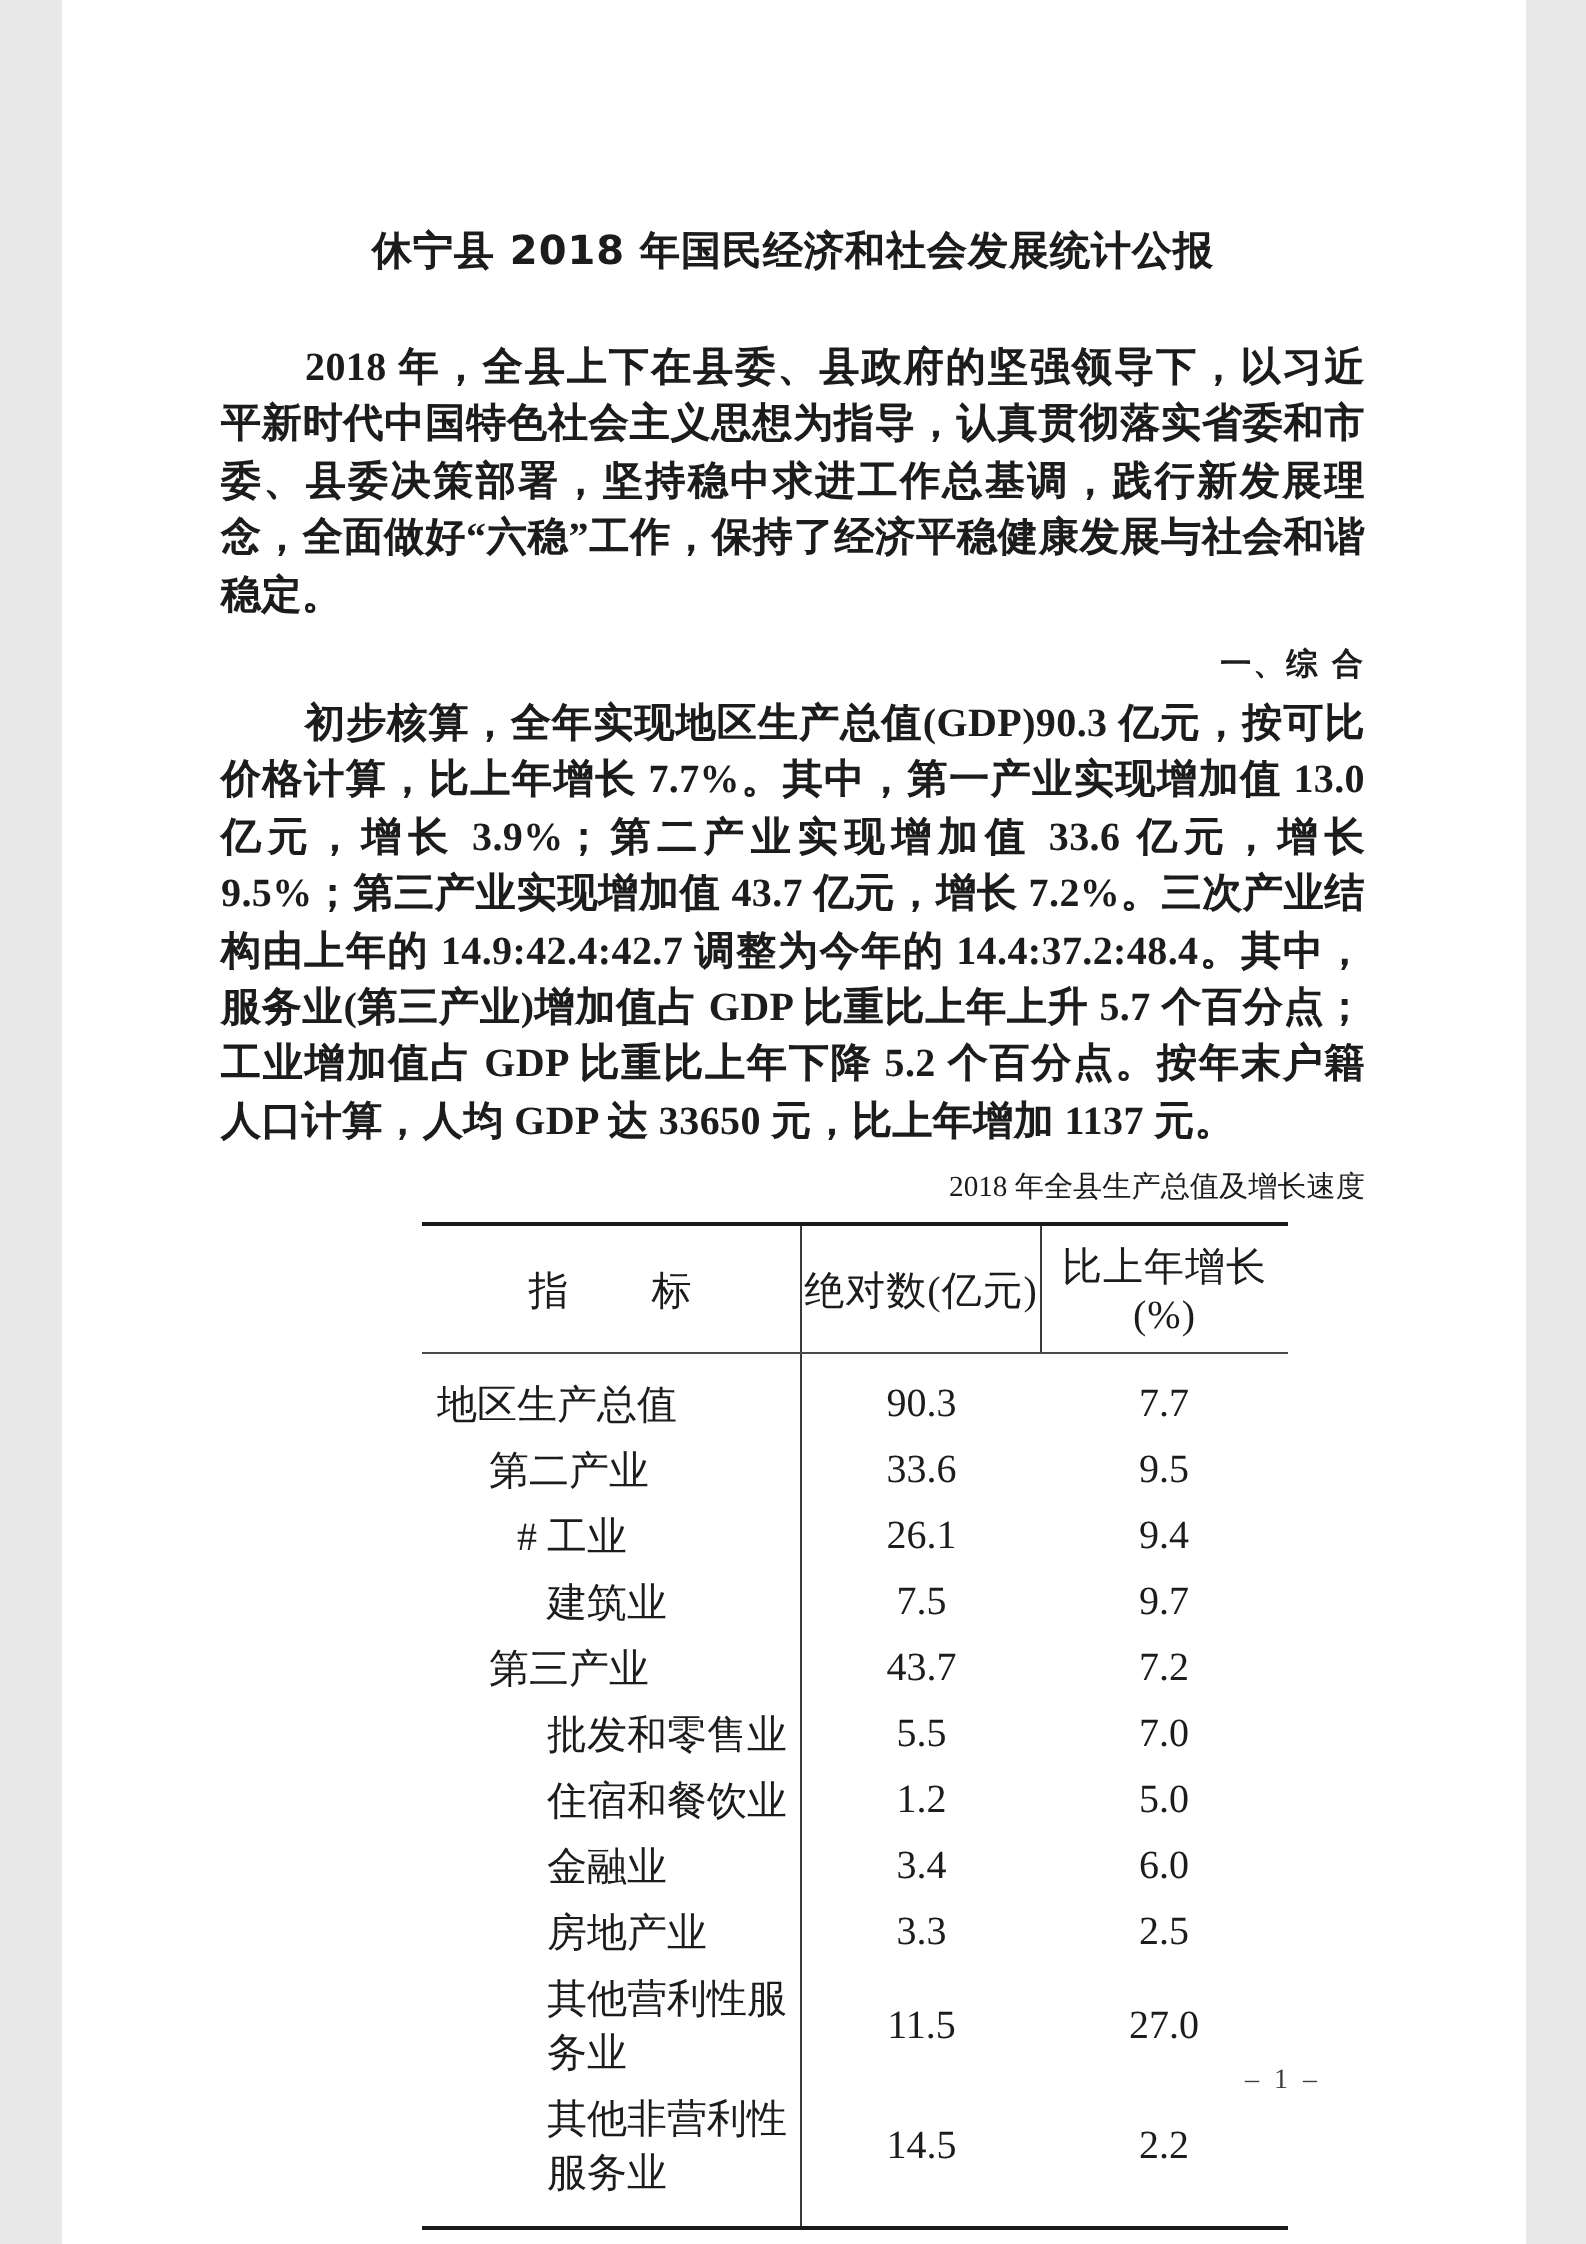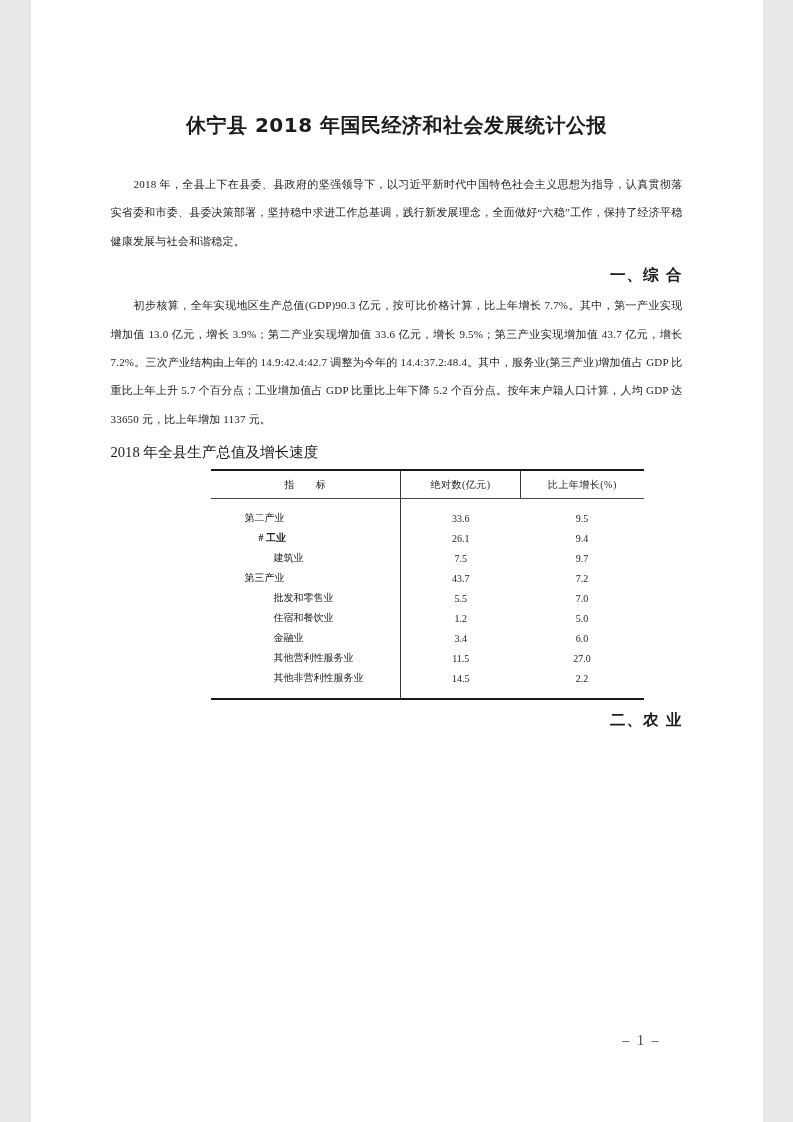--- a/index.html
+++ b/index.html
@@ -17,70 +17,71 @@
   .doc-title {
     padding-top: 112px;
     text-align: center;
     font-family: "DejaVu Sans", "Liberation Sans", sans-serif;
     font-weight: 700;
     font-size: 20px;
     line-height: 27px;
     letter-spacing: 0.5px;
   }
   p.body-par {
-    font-size: 11px;
+    font-size: 20px;
     line-height: 28.4px;
     text-align: justify;
     text-indent: 2.1em;
     letter-spacing: 0.2px;
+    font-weight: bold;
   }
   .intro { margin-top: 31px; }
   .section-heading {
     text-align: right;
     font-family: "DejaVu Sans", "Liberation Sans", sans-serif;
     font-weight: 700;
     font-size: 15.5px;
     line-height: 22px;
     margin: 9px 0 5px 0;
     letter-spacing: 1px;
   }
   .table-title {
-    text-align: left;
+    text-align: right;
     font-size: 14.6px;
     line-height: 20px;
     margin: 9px 0 7px 0;
   }
   table.stat-table {
     border-collapse: collapse;
     margin-left: 100px;
     width: 433px;
     table-layout: fixed;
     border-bottom: 2.5px solid #1a1a1a;
-    font-size: 10px;
+    font-size: 20px;
   }
   table.stat-table col.c1 { width: 190px; }
   table.stat-table col.c2 { width: 120px; }
   table.stat-table col.c3 { width: 123px; }
   .stat-table thead th {
     border-top: 2.5px solid #1a1a1a;
     border-bottom: 1.2px solid #4a4a4a;
     font-weight: normal;
     text-align: center;
     padding: 7px 0 6px 0;
     letter-spacing: 0.5px;
   }
   .stat-table thead th.c1, .stat-table thead th.c2 { border-right: 1.2px solid #3a3a3a; }
   .stat-table tbody td { padding: 3px 0; }
   .stat-table tbody td.c1 { border-right: 1.2px solid #3a3a3a; text-align: left; }
   .stat-table tbody td.c2, .stat-table tbody td.c3 { text-align: center; }
   .stat-table tbody tr:first-child td { padding-top: 12px; }
   .stat-table tbody tr:last-child td { padding-bottom: 13px; }
   .ind0 { padding-left: 8px !important; }
   .ind1 { padding-left: 34px !important; }
-  .ind2 { padding-left: 48px !important; font-weight: bold; }
+  .ind2 { padding-left: 48px !important; }
   .ind3 { padding-left: 63px !important; }
   .page-number {
     position: absolute;
     top: 1033px;
     right: 102px;
     font-size: 14px;
     color: #3d3d3d;
     letter-spacing: 2px;
   }
 </style>
@@ -108,20 +109,25 @@
         </colgroup>
       <thead>
         <tr>
           <th class="c1">指　　标</th>
           <th class="c2">绝对数(亿元)</th>
           <th class="c3">比上年增长(%)</th>
         </tr>
       </thead>
       <tbody>
         <tr>
+          <td class="c1 ind0">地区生产总值</td>
+          <td class="c2">90.3</td>
+          <td class="c3">7.7</td>
+        </tr>
+        <tr>
           <td class="c1 ind1">第二产业</td>
           <td class="c2">33.6</td>
           <td class="c3">9.5</td>
         </tr>
         <tr>
           <td class="c1 ind2"># 工业</td>
           <td class="c2">26.1</td>
           <td class="c3">9.4</td>
         </tr>
         <tr>
@@ -143,20 +149,25 @@
           <td class="c1 ind3">住宿和餐饮业</td>
           <td class="c2">1.2</td>
           <td class="c3">5.0</td>
         </tr>
         <tr>
           <td class="c1 ind3">金融业</td>
           <td class="c2">3.4</td>
           <td class="c3">6.0</td>
         </tr>
         <tr>
+          <td class="c1 ind3">房地产业</td>
+          <td class="c2">3.3</td>
+          <td class="c3">2.5</td>
+        </tr>
+        <tr>
           <td class="c1 ind3">其他营利性服务业</td>
           <td class="c2">11.5</td>
           <td class="c3">27.0</td>
         </tr>
         <tr>
           <td class="c1 ind3">其他非营利性服务业</td>
           <td class="c2">14.5</td>
           <td class="c3">2.2</td>
         </tr>
       </tbody>

